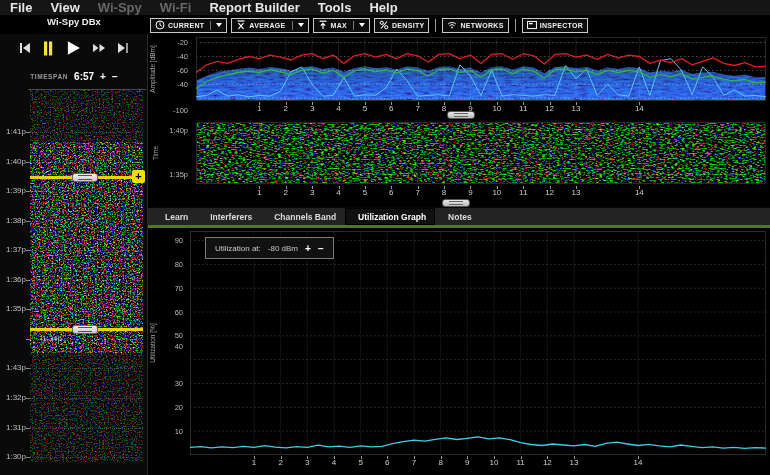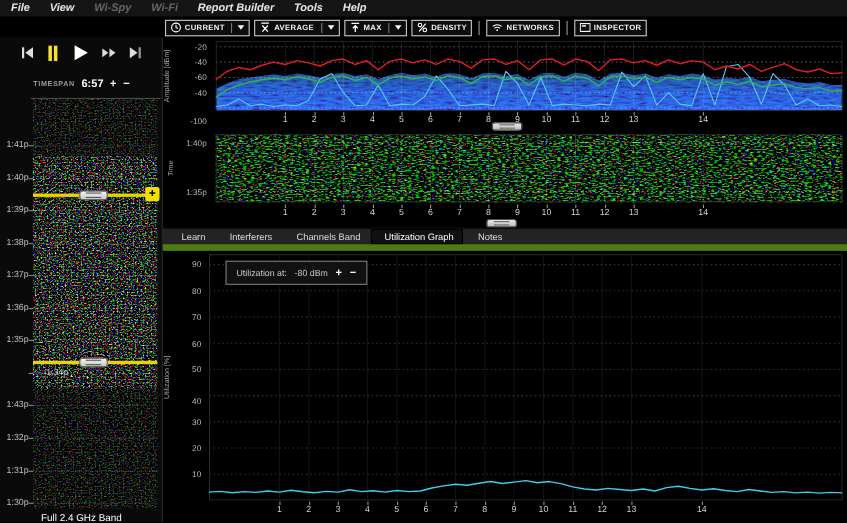--- a/index.html
+++ b/index.html
@@ -1,21 +1,21 @@
 <!DOCTYPE html>
 <html><head>
 <meta charset="utf-8">
 <style>
   html,body{margin:0;padding:0;background:#000;}
   .app{position:relative;width:770px;height:475px;background:#000;overflow:hidden;
        font-family:"Liberation Sans",sans-serif;color:#ddd;-webkit-font-smoothing:antialiased;}
   
   .menubar{position:absolute;left:0;top:0;width:770px;height:15px;background:#151515;
            display:flex;align-items:center;padding-left:10px;box-sizing:border-box;gap:18px;}
-  .menu-item{font-size:10px;font-weight:700;color:#e6e6e6;cursor:default;font-style:italic;}
+  .menu-item{font-size:13px;font-weight:700;color:#e6e6e6;cursor:default;}
   .menu-item.disabled{color:#676767;}
   
   .device-title{position:absolute;left:0;top:16px;width:148px;text-align:center;
                 font-size:9.5px;font-weight:700;color:#f0f0f0;}
   .toolbar{position:absolute;left:150px;top:17px;height:16px;display:flex;align-items:center;gap:4px;}
   .tbtn{display:inline-flex;align-items:center;gap:3px;height:13px;padding:0 4px;
         border:1px solid #c8c8c8;background:#0d0d0d;color:#f2f2f2;font-size:7px;font-weight:700;
         letter-spacing:.3px;cursor:pointer;}
   .tbtn .ticon{width:10px;height:10px;display:inline-flex;}
   .tbtn .ticon svg{width:10px;height:10px;}
@@ -58,22 +58,22 @@
   .yticks{position:absolute;text-align:right;}
   .xticks{position:absolute;}
   .xticks span{position:absolute;width:20px;margin-left:-10px;text-align:center;font-size:8px;color:#cfcfcf;}
   .xtickmark{position:absolute;width:1px;height:3px;background:#999;top:0;}
   .grip{position:absolute;width:28px;height:8px;background:linear-gradient(#e8e8e8,#bdbdbd);
         border:1px solid #555;border-radius:3px;box-sizing:border-box;cursor:row-resize;}
   .grip::after{content:"";display:block;margin:1px 6px 0 6px;height:2px;
                border-top:1px solid #666;border-bottom:1px solid #666;}
   
   .tabbar{position:absolute;left:148px;top:207px;width:622px;height:21px;background:#232323;
-          border-top:1px solid #060606;border-bottom:6px solid #4d7c0f;box-sizing:border-box;
-          display:flex;align-items:stretch;padding-left:4px;}
+          border-top:1px solid #060606;border-bottom:3px solid #4d7c0f;box-sizing:border-box;
+          display:flex;align-items:stretch;padding-left:4px;font-weight:bold;}
   .tab{display:flex;align-items:center;gap:4px;padding:0 9px;font-size:8.5px;color:#dcdcdc;cursor:pointer;}
   .tab .ticon{display:inline-flex;}
   .tab.selected{background:#101010;color:#fff;box-shadow:inset 0 0 0 1px #000;}
   
   .util-box{position:absolute;left:205px;top:237px;height:20px;display:flex;align-items:center;
             gap:7px;padding:0 9px;border:1px solid #7a7a7a;background:rgba(18,18,18,.92);
             box-shadow:0 0 0 1px #000;}
   .util-box .ulabel{font-size:8px;color:#cccccc;}
   .util-box .uval{font-size:8px;color:#c4c4c4;}
   .util-box .ubtn{font-size:10px;font-weight:700;color:#fff;cursor:pointer;line-height:9px;}
@@ -108,20 +108,21 @@
   <div class="menubar" id="menubar">
       <div class="menu-item">File</div>
       <div class="menu-item">View</div>
       <div class="menu-item disabled">Wi-Spy</div>
       <div class="menu-item disabled">Wi-Fi</div>
       <div class="menu-item">Report Builder</div>
       <div class="menu-item">Tools</div>
       <div class="menu-item">Help</div>
     </div>
 
+  <div class="device-title">Wi-Spy DBx</div>
   <div class="toolbar" id="toolbar">
       <div class="tbtn">
         <div class="ticon">
           <svg viewBox="0 0 10 10">
             <circle cx="5" cy="5" r="4" fill="none" stroke="#fff" stroke-width="1"></circle>
             <path d="M5 2.6V5L6.8 6" fill="none" stroke="#fff" stroke-width="1"></path>
           </svg>
         </div>
         <span>CURRENT</span>
         <div class="caret-div"></div>
@@ -264,21 +265,20 @@
         <div class="wf-dotline" style="top: 393.5px;"></div>
         <span style="top: 418.05px;">1:30p</span>
         <div class="nav-tick" style="left: 26px; top: 423.05px;"></div>
         <div class="wf-dotline" style="top: 423.05px;"></div>
       </div>
     <div class="sel-bar" style="top:142px"></div>
     <div class="pill" style="left:72px;top:139px"></div>
     <div class="plus-tag" style="left:132px;top:136px">+</div>
     <div class="sel-bar" style="top:294px"></div>
     <div class="pill" style="left:72px;top:291px"></div>
-    <div class="band-label">Full 2.4 GHz Band</div>
   </div>
 
   <div class="vlabel" style="left:121px;top:64px">Amplitude [dBm]</div>
   <div class="yticks" id="amp-yticks" style="left:160px;top:37px;width:32px;height:64px">
       <span style="top: 1.06522px;">-20</span>
       <span style="top: 14.9783px;">-40</span>
       <span style="top: 28.8913px;">-60</span>
       <span style="top: 42.8043px;">-40</span>
       <span style="top: 69px;">-100</span>
     </div>
@@ -453,21 +453,21 @@
         </div>
         <span>Notes</span>
       </div>
     </div>
 
   <div class="vlabel" style="left:121px;top:338px">Utilization [%]</div>
   <div class="yticks" id="util-yticks" style="left:155px;top:231px;width:32px;height:224px">
       <span style="top: 195.67px;">10</span>
       <span style="top: 171.84px;">20</span>
       <span style="top: 148.011px;">30</span>
-      <span style="top: 129px;">40</span>
+      <span style="top: 111px;">40</span>
       <span style="top: 100.351px;">50</span>
       <span style="top: 76.5213px;">60</span>
       <span style="top: 52.6915px;">70</span>
       <span style="top: 28.8617px;">80</span>
       <span style="top: 5.03191px;">90</span>
     </div>
   <svg id="util-plot" class="plot" style="left:190px;top:231px" width="576" height="224">
       <rect width="576" height="224" fill="#000"></rect>
       <line x1="64" y1="0" x2="64" y2="224" stroke="rgba(255,255,255,0.07)" stroke-width="1"></line>
       <line x1="90.66666666666667" y1="0" x2="90.66666666666667" y2="224" stroke="rgba(255,255,255,0.07)" stroke-width="1"></line>

